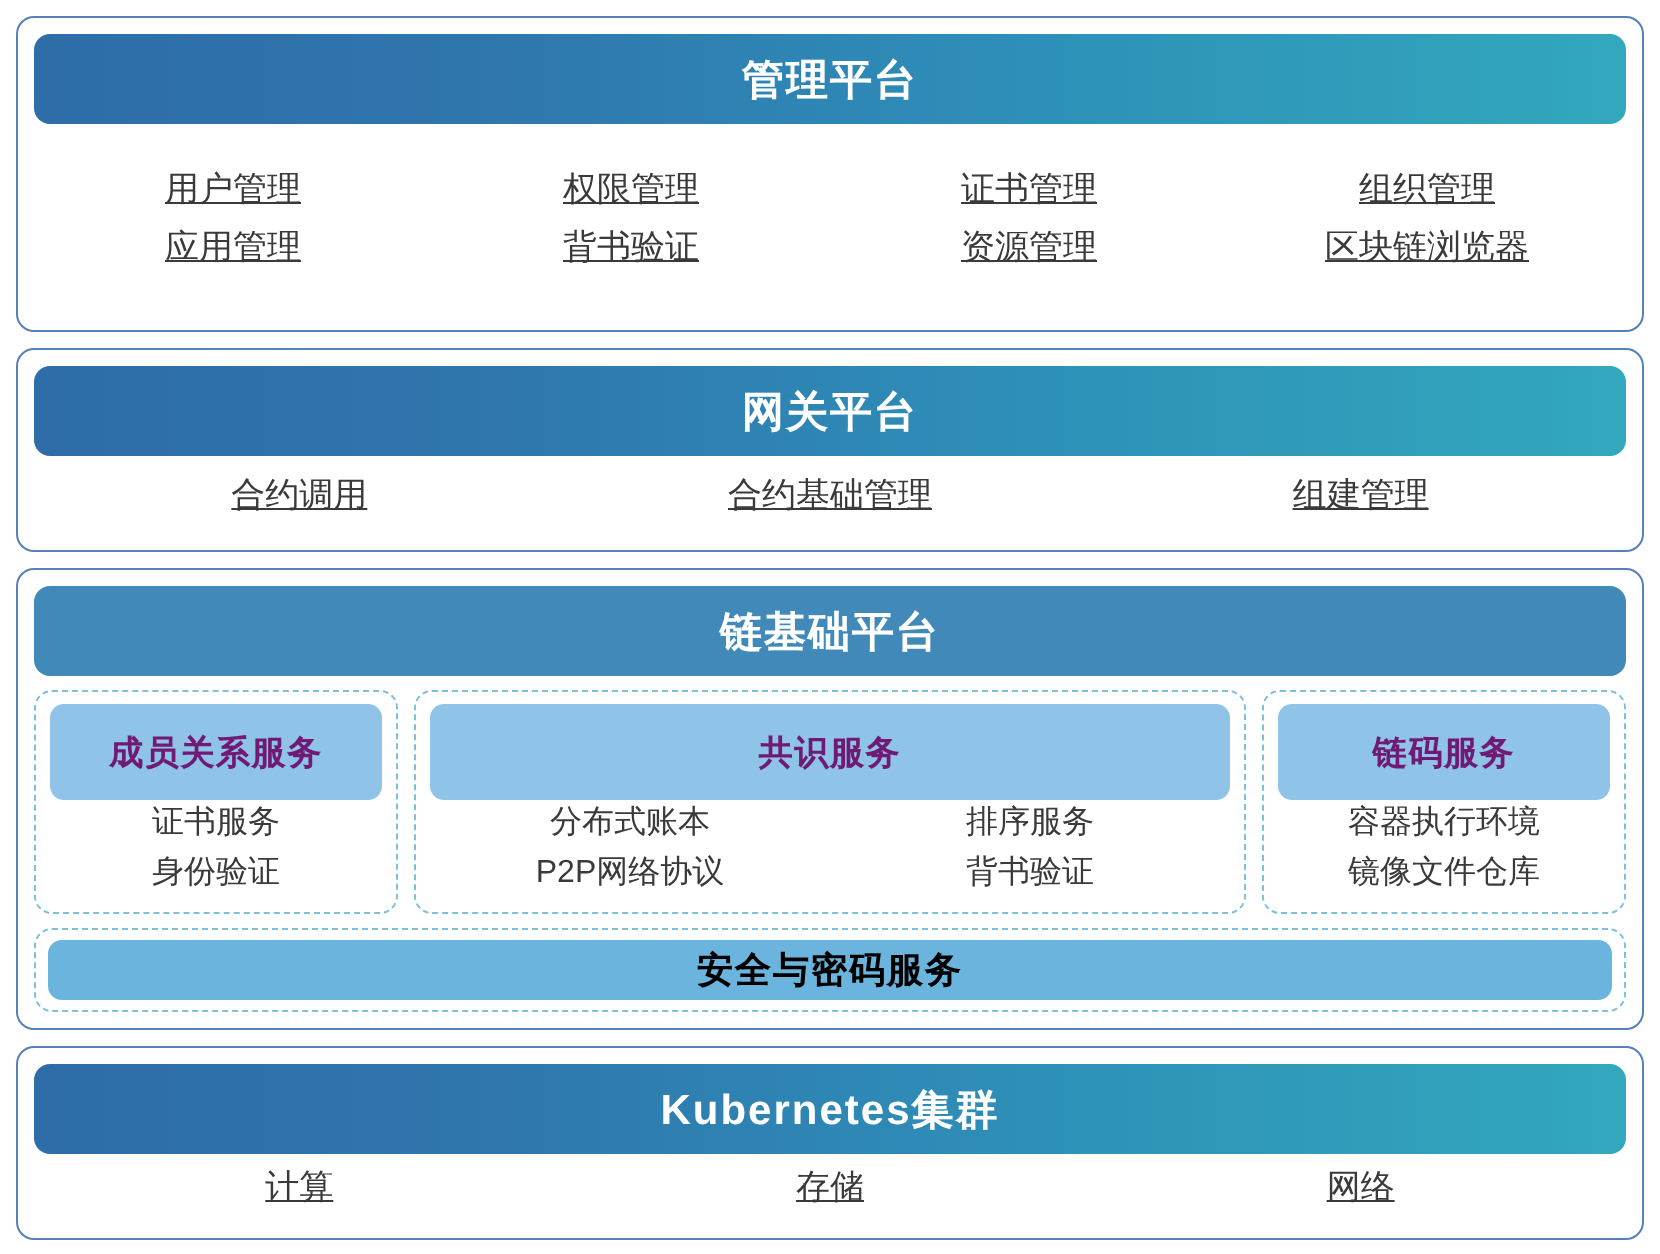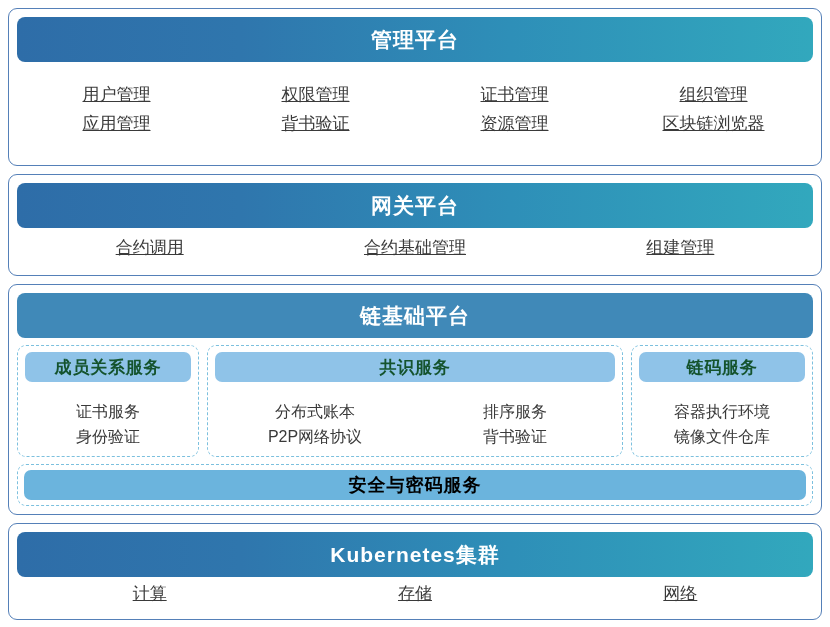--- a/index.html
+++ b/index.html
@@ -98,40 +98,40 @@
     padding: 6px 7px 7px 7px;
     display: flex;
     flex-direction: column;
     min-width: 0;
   }
   .group-member    { flex: 0 0 182px; }
   .group-consensus { flex: 1 1 auto; }
   .group-chaincode { flex: 0 0 182px; }
 
   .pill {
-    height: 30px;
+    height: 48px;
     border-radius: 7px;
     background: #8fc3e8;
-    color: #14532d;
+    color: #701a75;
     font-size: 17px;
     font-weight: bold;
     letter-spacing: 0.8px;
     display: flex;
     align-items: center;
     justify-content: center;
     flex: 0 0 auto;
   }
 
   .group-rows {
     flex: 1 1 auto;
     display: flex;
     flex-direction: column;
     justify-content: center;
     gap: 1px;
-    padding-top: 18px;
+    padding-top: 0;
   }
   .group-row { display: flex; width: 100%; }
   .group-cell {
     flex: 1 1 0;
     text-align: center;
     font-size: 16px;
     color: #3a3a3a;
     line-height: 1.5;
     white-space: nowrap;
   }

